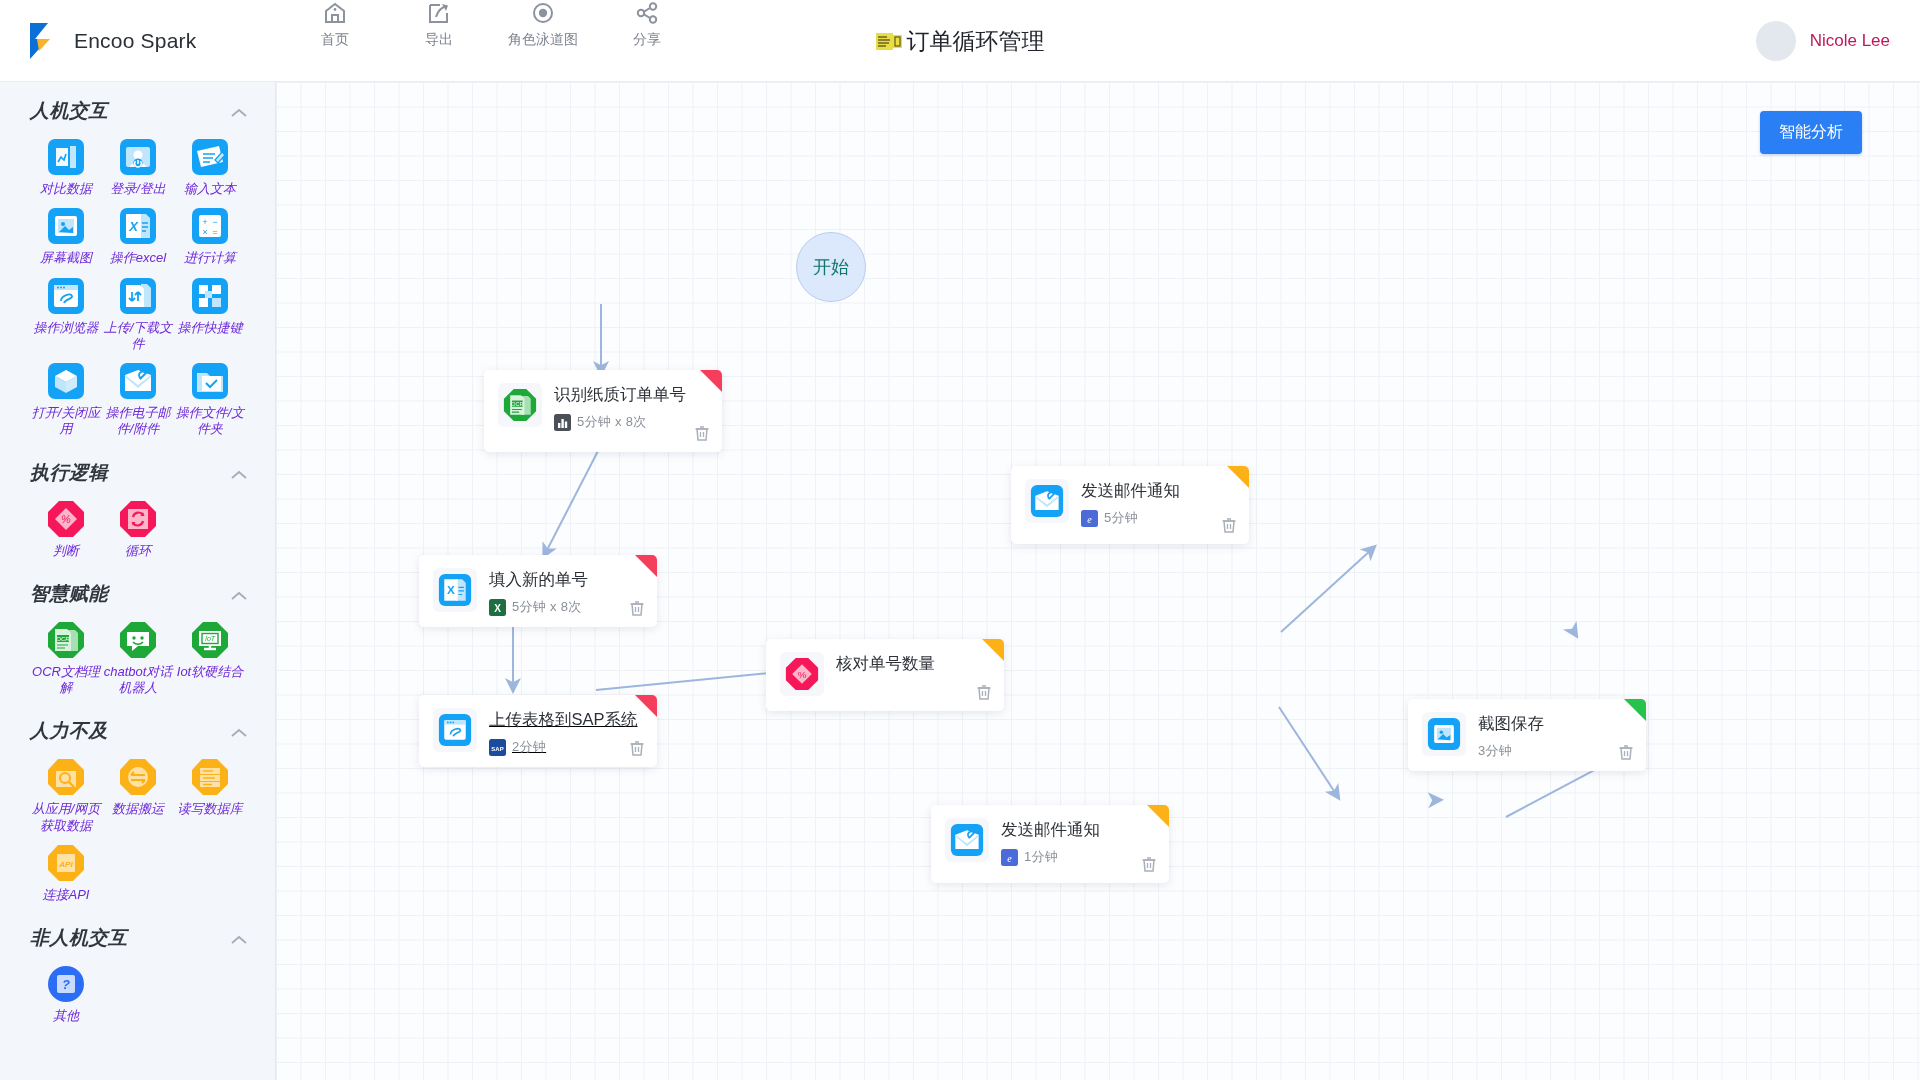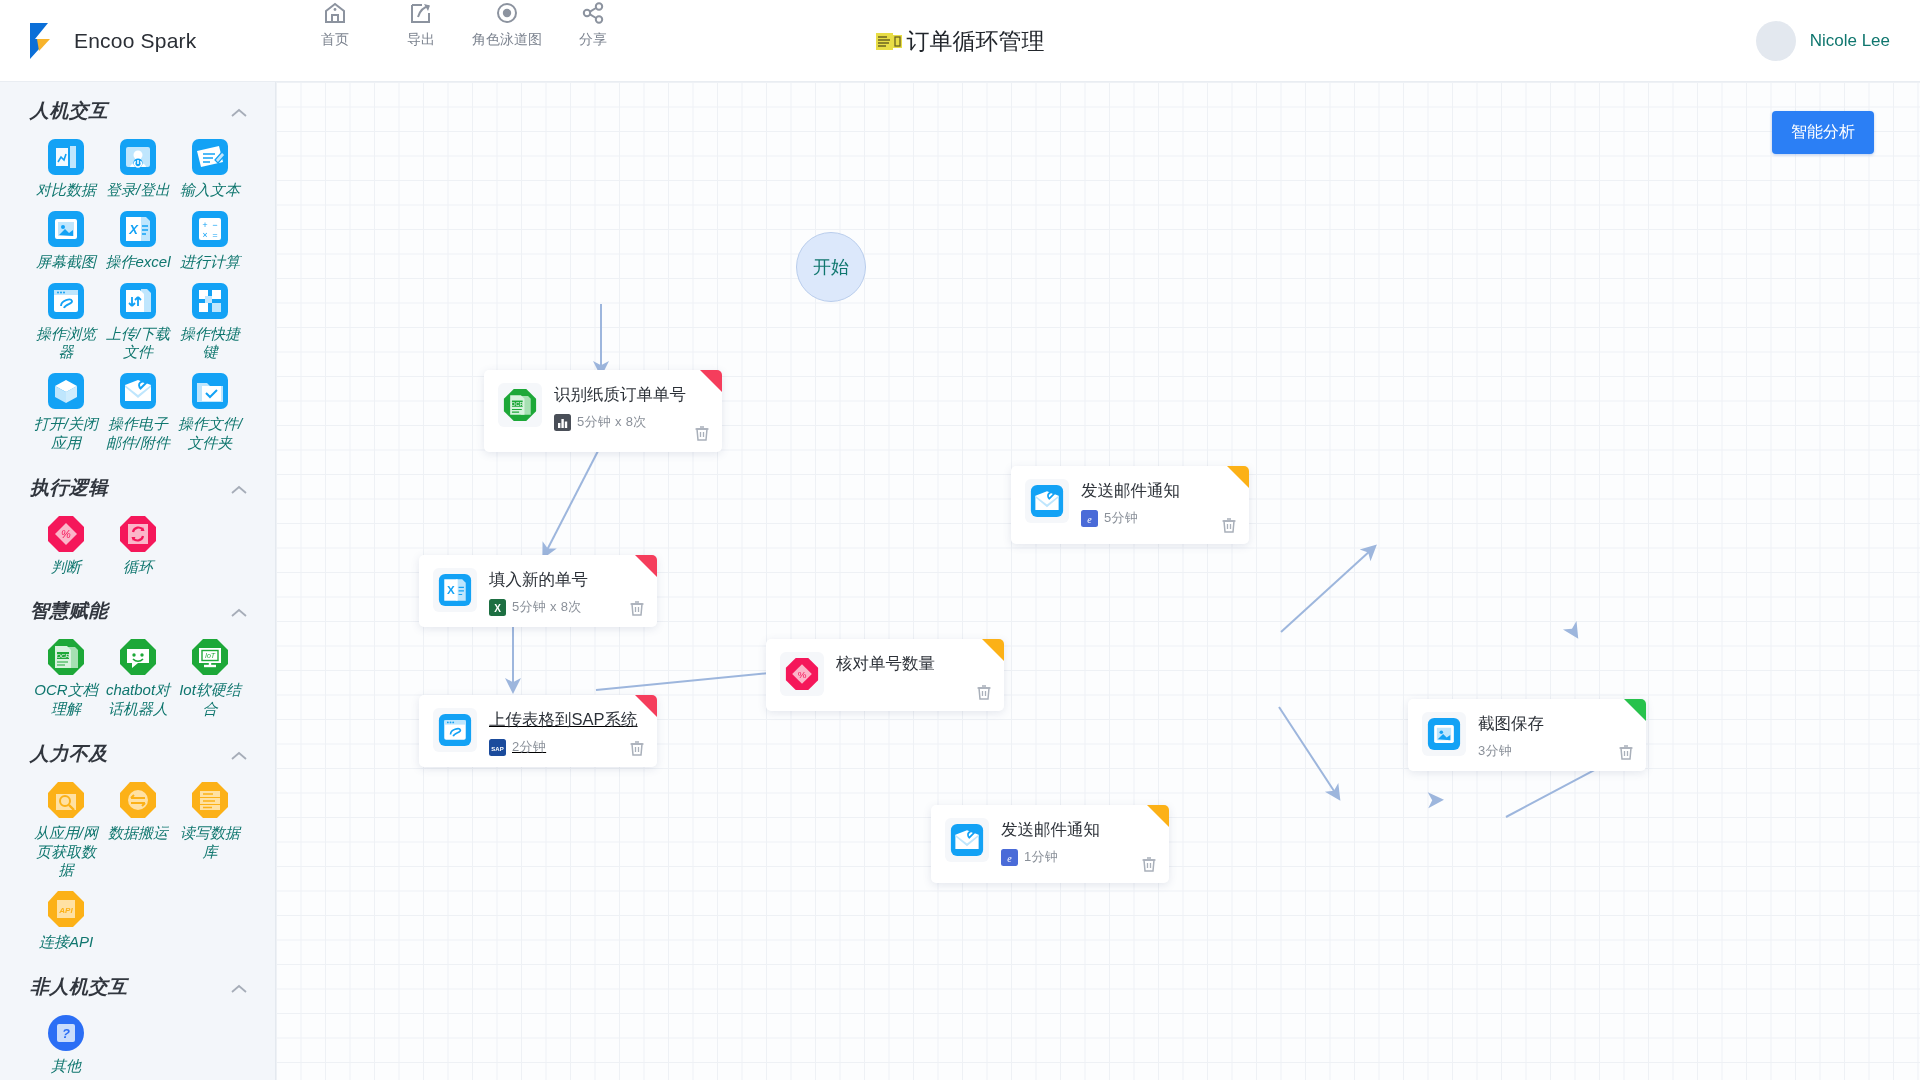--- a/index.html
+++ b/index.html
@@ -22,21 +22,21 @@
   #brand {
     width: 276px; height: 82px;
     display: flex; align-items: center; padding-left: 26px;
   }
   #brand-logo { width: 34px; height: 40px; flex: 0 0 34px; }
   #brand-name {
     font-size: 21px; color: #2b2f36; margin-left: 14px;
     letter-spacing: .2px; white-space: nowrap;
   }
   #header-tools {
-    display: flex; align-items: center; gap: 24px;
+    display: flex; align-items: center; gap: 42px;
     margin-left: 28px;
   }
   .tool {
     width: 62px; display: flex; flex-direction: column;
     align-items: center; gap: 5px; cursor: pointer;
   }
   .tool-ico { width: 26px; height: 26px; display: block; }
   .tool-lbl { font-size: 14px; color: #7c838f; white-space: nowrap; }
 
   #doc-title {
@@ -51,21 +51,21 @@
   #doc-title-text { font-size: 23px; color: #22262c; white-space: nowrap; }
 
   #user-box {
     position: absolute; right: 30px; top: 0; height: 82px;
     display: flex; align-items: center; gap: 14px;
   }
   #avatar {
     width: 40px; height: 40px; border-radius: 50%;
     background: #e3e8ef;
   }
-  #user-name { font-size: 17px; color: #0f766e; white-space: nowrap; }
+  #user-name { font-size: 17px; color: #be185d; white-space: nowrap; }
 
   
   #sidebar {
     position: absolute; left: 0; top: 82px;
     width: 276px; height: 998px;
     background: #f3f6fa;
     border-right: 1px solid #e4e9ef;
     overflow: hidden;
   }
   .sb-group { padding: 0 0 6px 0; font-style: italic; }
@@ -81,38 +81,38 @@
     display: grid; grid-template-columns: repeat(3, 72px);
     justify-content: start; padding-left: 30px;
     column-gap: 0px; row-gap: 4px;
   }
   .sb-item {
     width: 72px; display: flex; flex-direction: column; align-items: center;
     cursor: pointer; padding-top: 6px;
   }
   .sb-ico { width: 38px; height: 38px; display: block; }
   .sb-lbl {
-    margin-top: 5px; font-size: 15px; color: #0f766e;
+    margin-top: 5px; font-size: 13px; color: #6d28d9;
     text-align: center; line-height: 1.25; width: 70px;
     word-break: break-all;
   }
 
   
   #canvas {
     position: absolute; left: 276px; top: 82px;
     width: 1644px; height: 998px;
     background-color: #fcfdfe;
     background-image:
       linear-gradient(to right, #eef1f5 1px, transparent 1px),
       linear-gradient(to bottom, #eef1f5 1px, transparent 1px);
     background-size: 24.5px 24.5px;
     overflow: hidden;
   }
   #analyze-btn {
-    position: absolute; right: 46px; top: 29px;
+    position: absolute; right: 58px; top: 29px;
     background: #2b7ff5; color: #fff;
     font-size: 16px; padding: 11px 19px;
     border: none; border-radius: 4px; cursor: pointer;
     box-shadow: 0 1px 3px rgba(40,100,200,.3);
     white-space: nowrap;
   }
 
   
   #edges { position: absolute; left: 0; top: 0; width: 1644px; height: 998px; }
 

